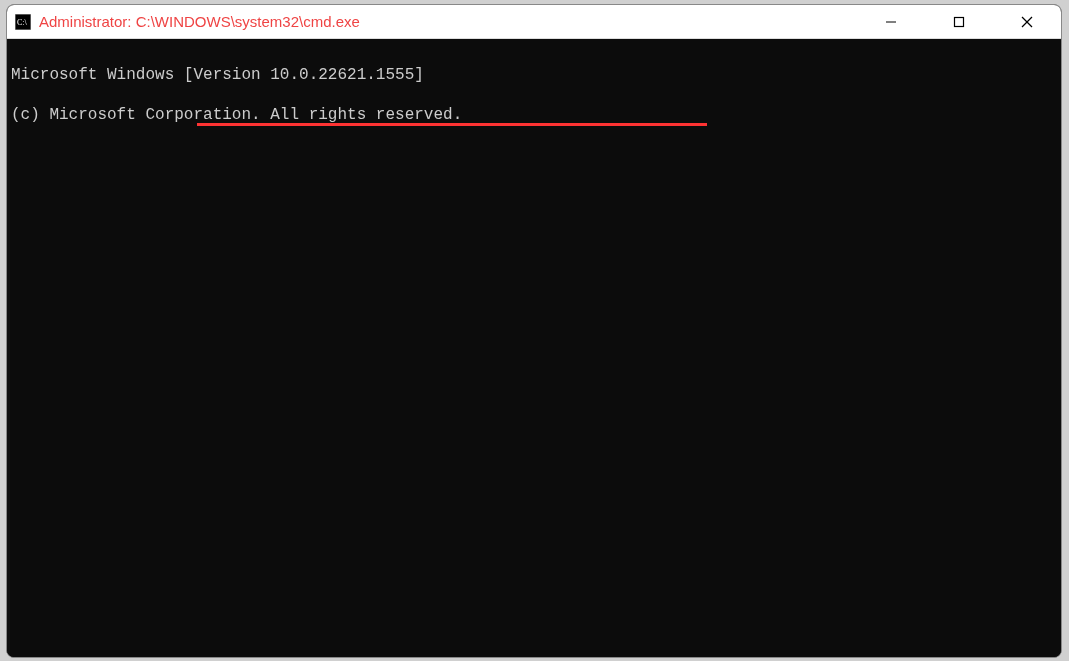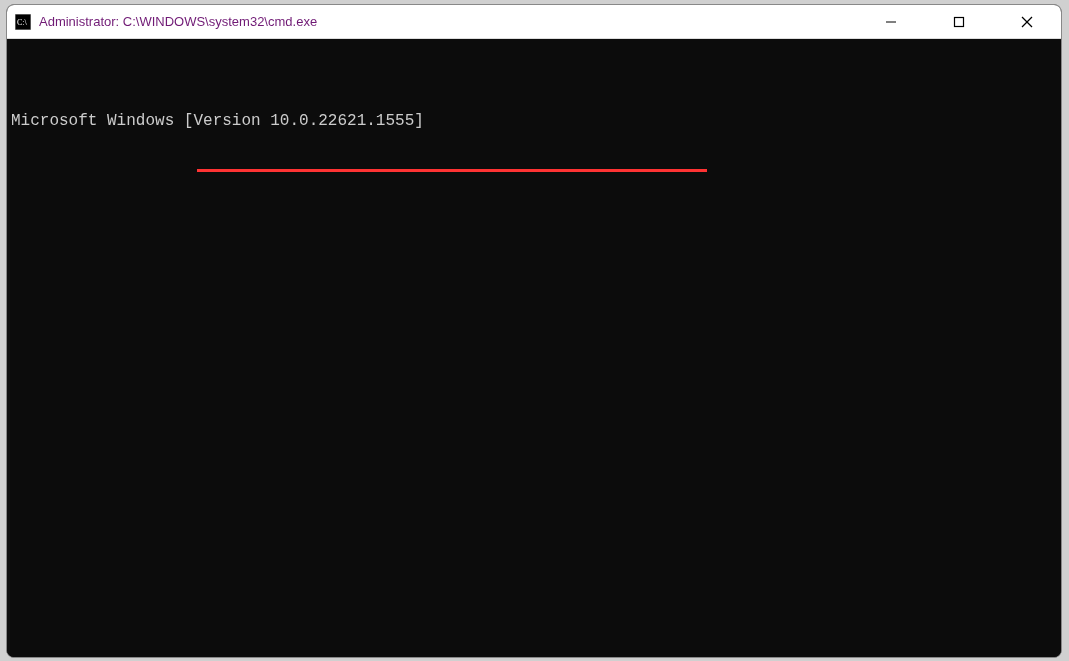--- a/index.html
+++ b/index.html
@@ -40,22 +40,22 @@
       margin-right: 8px;
       display: inline-flex;
       align-items: center;
       justify-content: center;
     }
     .titlebar-icon svg {
       width: 16px;
       height: 16px;
     }
     .titlebar-title {
-      font-size: 13px;
-      color: #701a75;
+      font-size: 15px;
+      color: #ef4444;
       flex: 1;
     }
     .titlebar-controls {
       display: flex;
       height: 100%;
     }
     .titlebar-btn {
       width: 68px;
       height: 100%;
       display: flex;
@@ -72,21 +72,20 @@
       flex: 1;
       background: #0c0c0c;
       padding: 6px 4px;
       font-family: Consolas, "Courier New", monospace;
       font-size: 16px;
       line-height: 1.25;
       color: #cccccc;
       white-space: pre;
       overflow: hidden;
       position: relative;
-      margin-top: 46px;
     }
     .terminal-line {
       display: block;
     }
     .underline-annotation {
       position: absolute;
       height: 3px;
       background: #ff3333;
       top: 84px;
       left: 190px;
@@ -119,16 +118,17 @@
       <div class="titlebar-btn close">
         <svg viewBox="0 0 12 12">
             <line x1="1" y1="1" x2="11" y2="11" stroke="currentColor" stroke-width="1.2"></line>
             <line x1="11" y1="1" x2="1" y2="11" stroke="currentColor" stroke-width="1.2"></line>
           </svg>
       </div>
     </div>
   </div>
   <div class="terminal">
 <span class="terminal-line">Microsoft Windows [Version 10.0.22621.1555]</span>
+<span class="terminal-line">(c) Microsoft Corporation. All rights reserved.</span>
 <span class="terminal-line"></span>
     <div class="underline-annotation"></div>
   </div>
 </div>
 
 </body></html>

